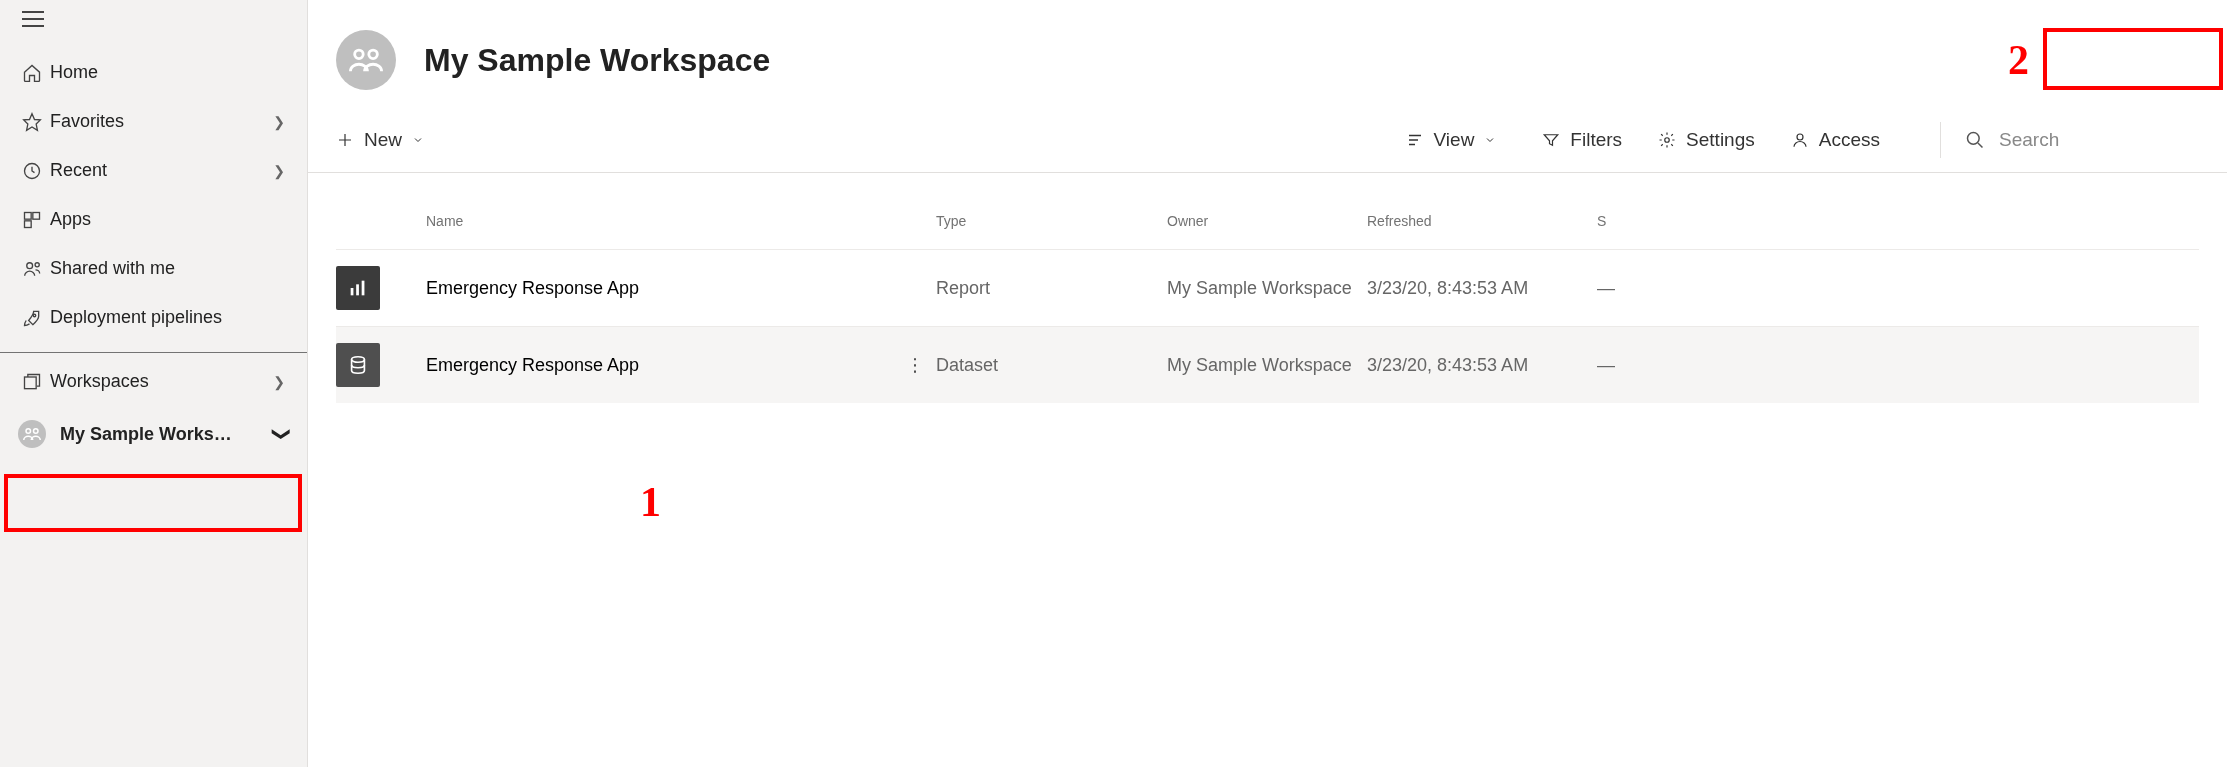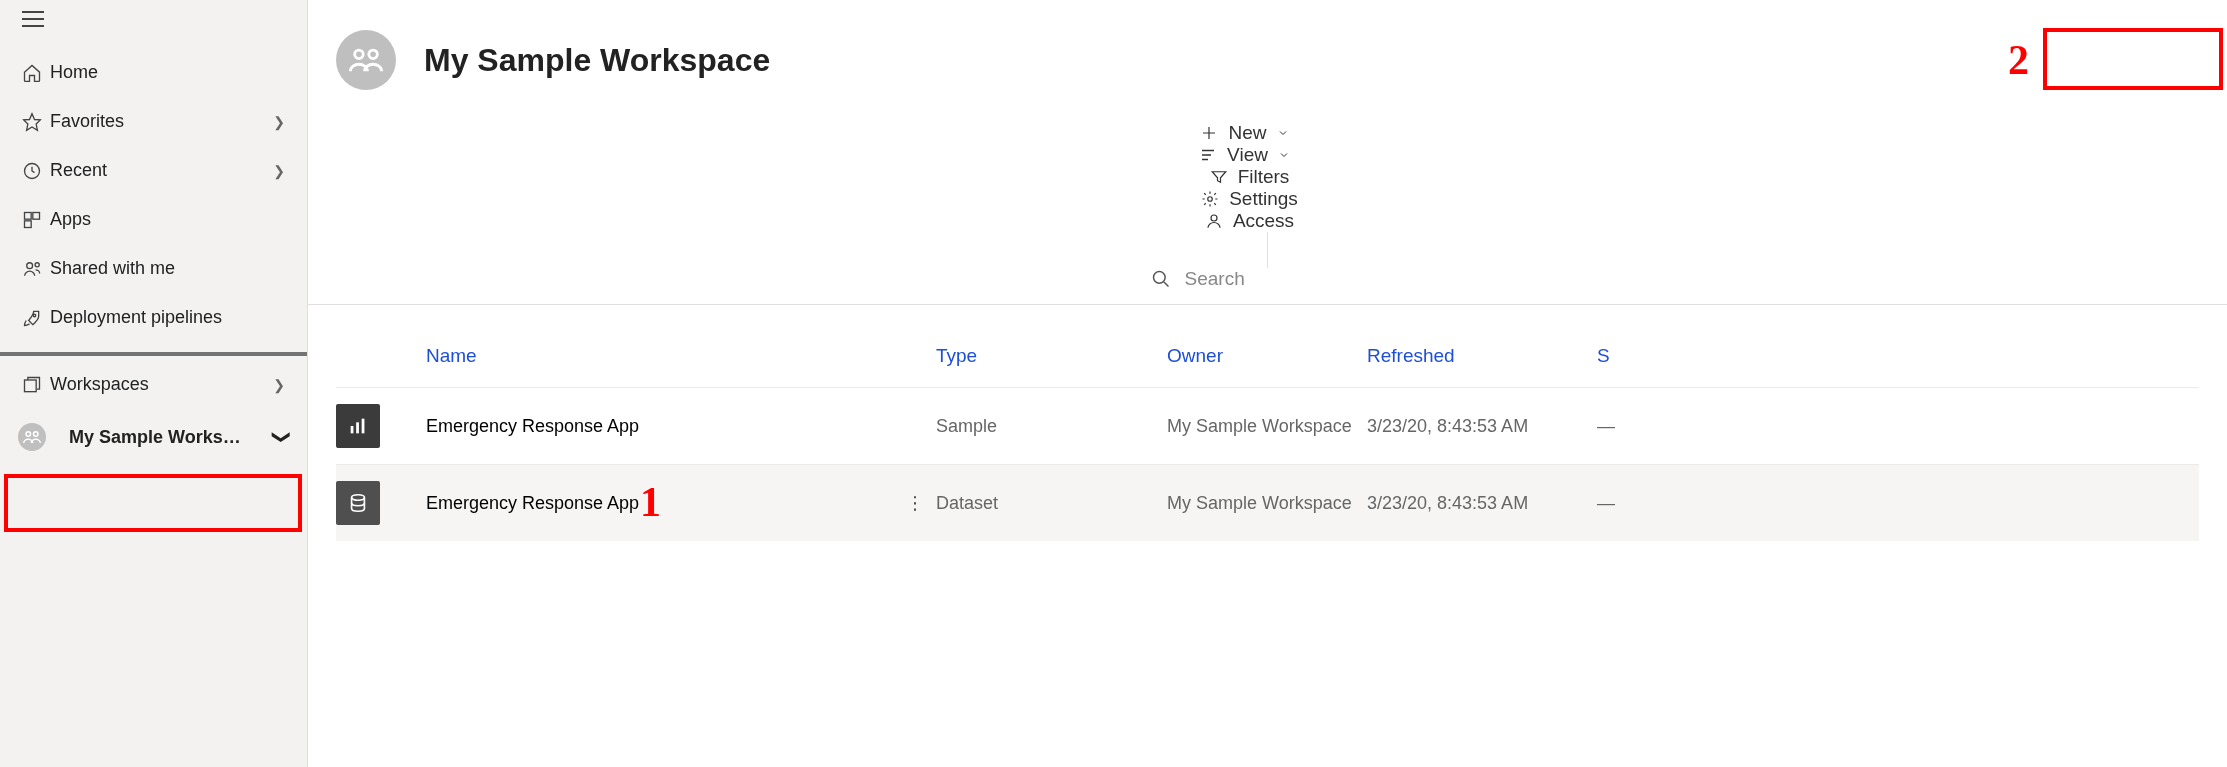--- a/index.html
+++ b/index.html
@@ -9,49 +9,49 @@
   .hamburger .lines { width: 22px; height: 2px; background: #444; position: relative; }
   .hamburger .lines::before, .hamburger .lines::after { content:""; position:absolute; left:0; width:22px; height:2px; background:#444; }
   .hamburger .lines::before { top:-7px; }
   .hamburger .lines::after { top:7px; }
   .nav-list { list-style: none; padding-top: 10px; }
   .nav-item { display:flex; align-items:center; padding: 14px 22px; font-size: 18px; cursor:pointer; }
   .nav-item .icon { width:28px; display:flex; align-items:center; justify-content:flex-start; color:#444; }
   .nav-item .label { margin-left: 0; flex:1; white-space:nowrap; overflow:hidden; text-overflow:ellipsis; }
   .nav-item .chev { color:#666; font-size:14px; }
   .nav-divider { height: 10px; }
-  .bottom-section { border-top: 4px solid #737373; padding-top:4px; }
+  .bottom-section { border-top: 1px solid #737373; padding-top:4px; }
   .current-ws { display:flex; align-items:center; padding: 14px 18px; font-size:18px; cursor:pointer; }
   .ws-badge { width:28px; height:28px; border-radius:50%; background:#bfbfbf; display:flex; align-items:center; justify-content:center; color:#fff; flex-shrink:0; }
-  .current-ws .label { margin-left:23px; flex:1; white-space:nowrap; overflow:hidden; text-overflow:ellipsis; font-weight:600; }
+  .current-ws .label { margin-left:14px; flex:1; white-space:nowrap; overflow:hidden; text-overflow:ellipsis; font-weight:600; }
   .highlight-red { border:4px solid red; position:absolute; }
   .annot-1 { left:4px; top:474px; width:298px; height:58px; }
   .annot-2 { right:4px; top:28px; width:180px; height:62px; }
   .annot-num { font-family: serif; color:red; font-weight:bold; font-size:42px; position:absolute; }
   .annot-num-1 { left:332px; top:478px; }
   .annot-num-2 { right:198px; top:36px; }
 
   .main { flex:1; position:relative; display:flex; flex-direction:column; padding-top: 20px; }
   .header { display:flex; align-items:center; padding: 10px 28px 18px; }
   .header .ws-avatar { width:60px; height:60px; border-radius:50%; background:#bfbfbf; display:flex; align-items:center; justify-content:center; color:#fff; }
   .header h1 { font-size:32px; font-weight:600; margin-left:28px; }
   .header-spacer { flex:1; }
   .create-app-btn { background:#f2c811; border:none; padding: 14px 28px; font-size:19px; cursor:pointer; font-family:inherit; }
 
-  .toolbar { display:flex; align-items:center; padding: 14px 28px; border-bottom:1px solid #e1dfdd; font-size:19px;flex-direction:column; }
+  .toolbar { display:flex; align-items:center; padding: 14px 28px; border-bottom:1px solid #e1dfdd; font-size:19px; }
   .tool-item { display:flex; align-items:center; margin-right:36px; cursor:pointer; color:#333; }
   .tool-item .ic { margin-right:10px; color:#555; }
   .tool-spacer { flex:1; }
   .tool-sep { width:1px; height:36px; background:#e1dfdd; margin:0 24px; }
   .search-box { display:flex; align-items:center; color:#666; font-size:19px; }
   .search-box input { border:none; outline:none; font-size:19px; font-family:inherit; color:#4d7c0f; width:200px; background:transparent; }
   .search-box input::placeholder { color:#888; }
 
   .table-wrap { padding: 20px 28px 0; }
-  .table-head { display:flex; align-items:flex-end; padding: 20px 0 20px 0; font-size:19px; color:#1d4ed8; }
+  .table-head { display:flex; align-items:flex-end; padding: 20px 0 20px 0; font-size:14px; color:#737373; }
   .col-icon { width:90px; }
   .col-name { flex: 0 0 480px; }
   .col-type { flex: 0 0 200px; }
   .col-owner { flex: 0 0 200px; margin-left: 31px; }
   .col-refreshed { flex: 0 0 230px; }
   .col-sens { flex: 1; text-align:left; }
   .col-more { width:30px; }
   .row { display:flex; align-items:center; border-top:1px solid #eceae8; padding: 16px 0; font-size:18px; }
   .row .item-icon { width:44px; height:44px; background:#3b3b3b; color:#fff; display:flex; align-items:center; justify-content:center; border-radius:2px; }
   .row .col-name { color:#000; }
@@ -256,21 +256,21 @@
         <div class="item-icon">
           <svg width="22" height="22" viewBox="0 0 24 24" fill="#fff">
               <rect x="4" y="12" width="3" height="8"></rect>
               <rect x="10" y="8" width="3" height="12"></rect>
               <rect x="16" y="4" width="3" height="16"></rect>
             </svg>
         </div>
       </div>
       <div class="col-name">Emergency Response App</div>
       <div class="col-more"></div>
-      <div class="col-type">Sample</div>
+      <div class="col-type">Report</div>
       <div class="col-owner">My Sample Workspace</div>
       <div class="col-refreshed">3/23/20, 8:43:53 AM</div>
       <div class="col-sens">—</div>
     </div>
 
     <div class="row hovered">
       <div class="col-icon">
         <div class="item-icon" style="background:#4f4f4f;">
           <svg width="22" height="22" viewBox="0 0 24 24" fill="none" stroke="#fff" stroke-width="1.8">
               <ellipse cx="12" cy="6" rx="7" ry="3"></ellipse>

